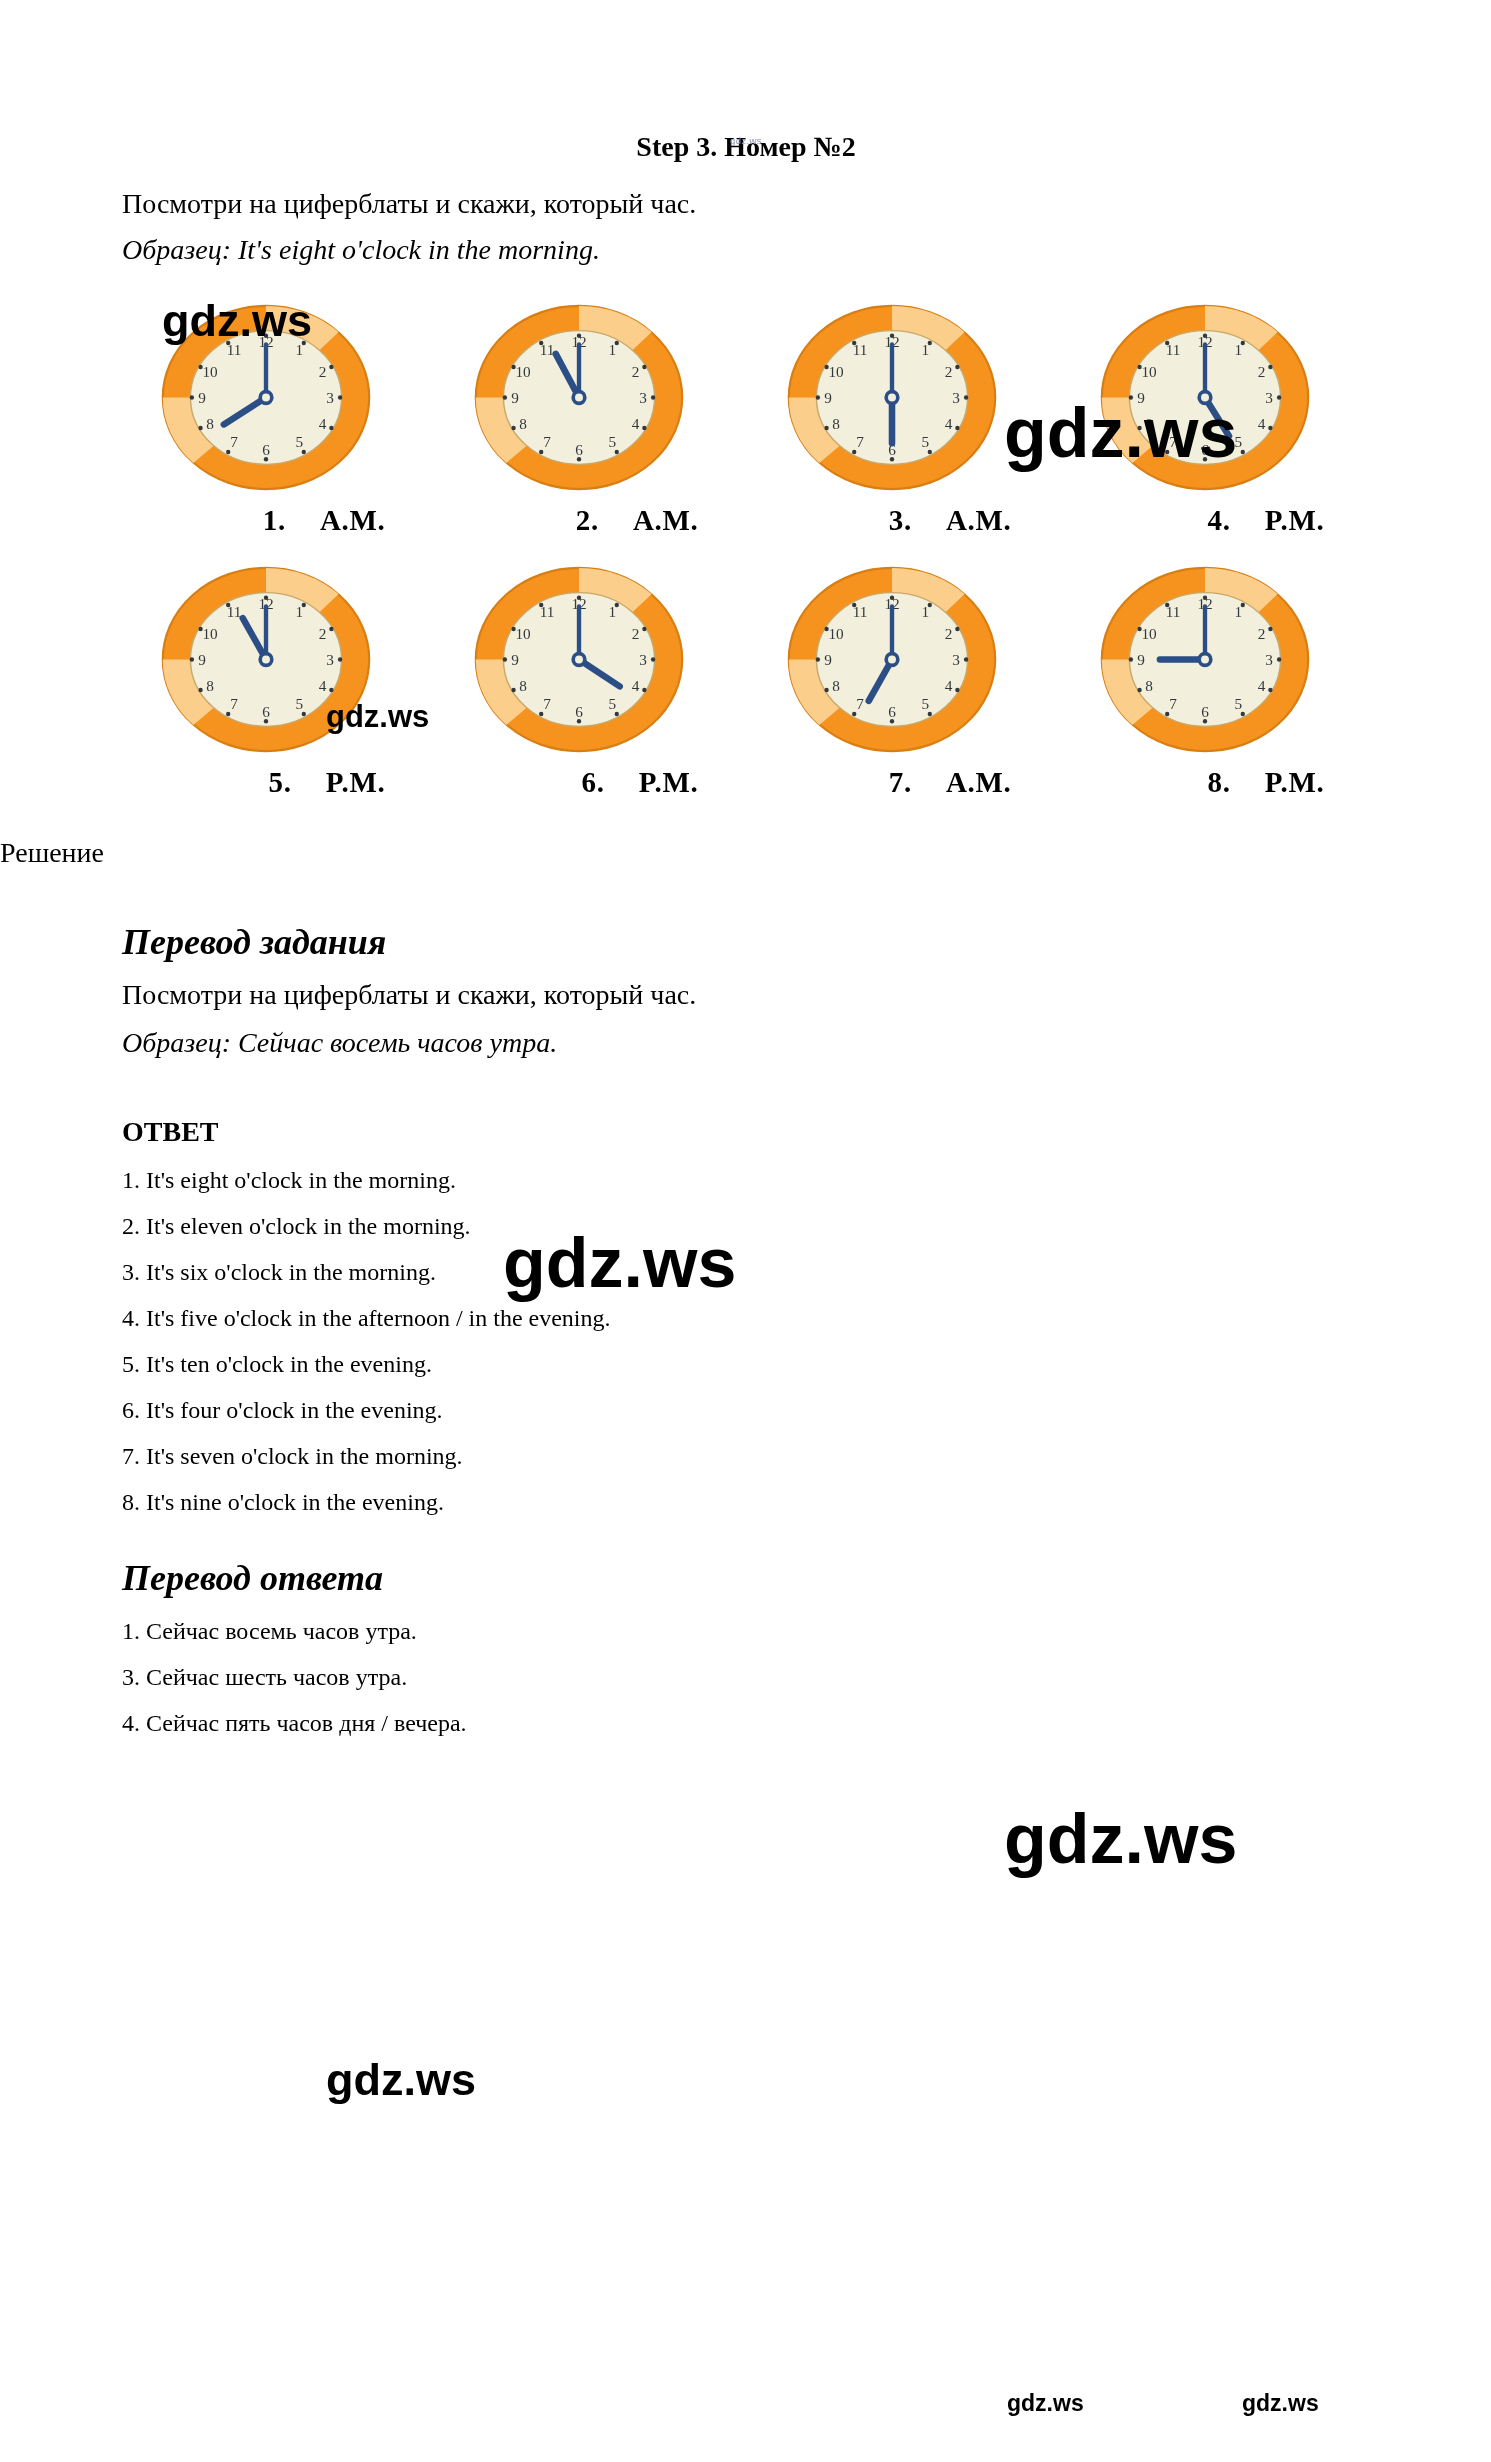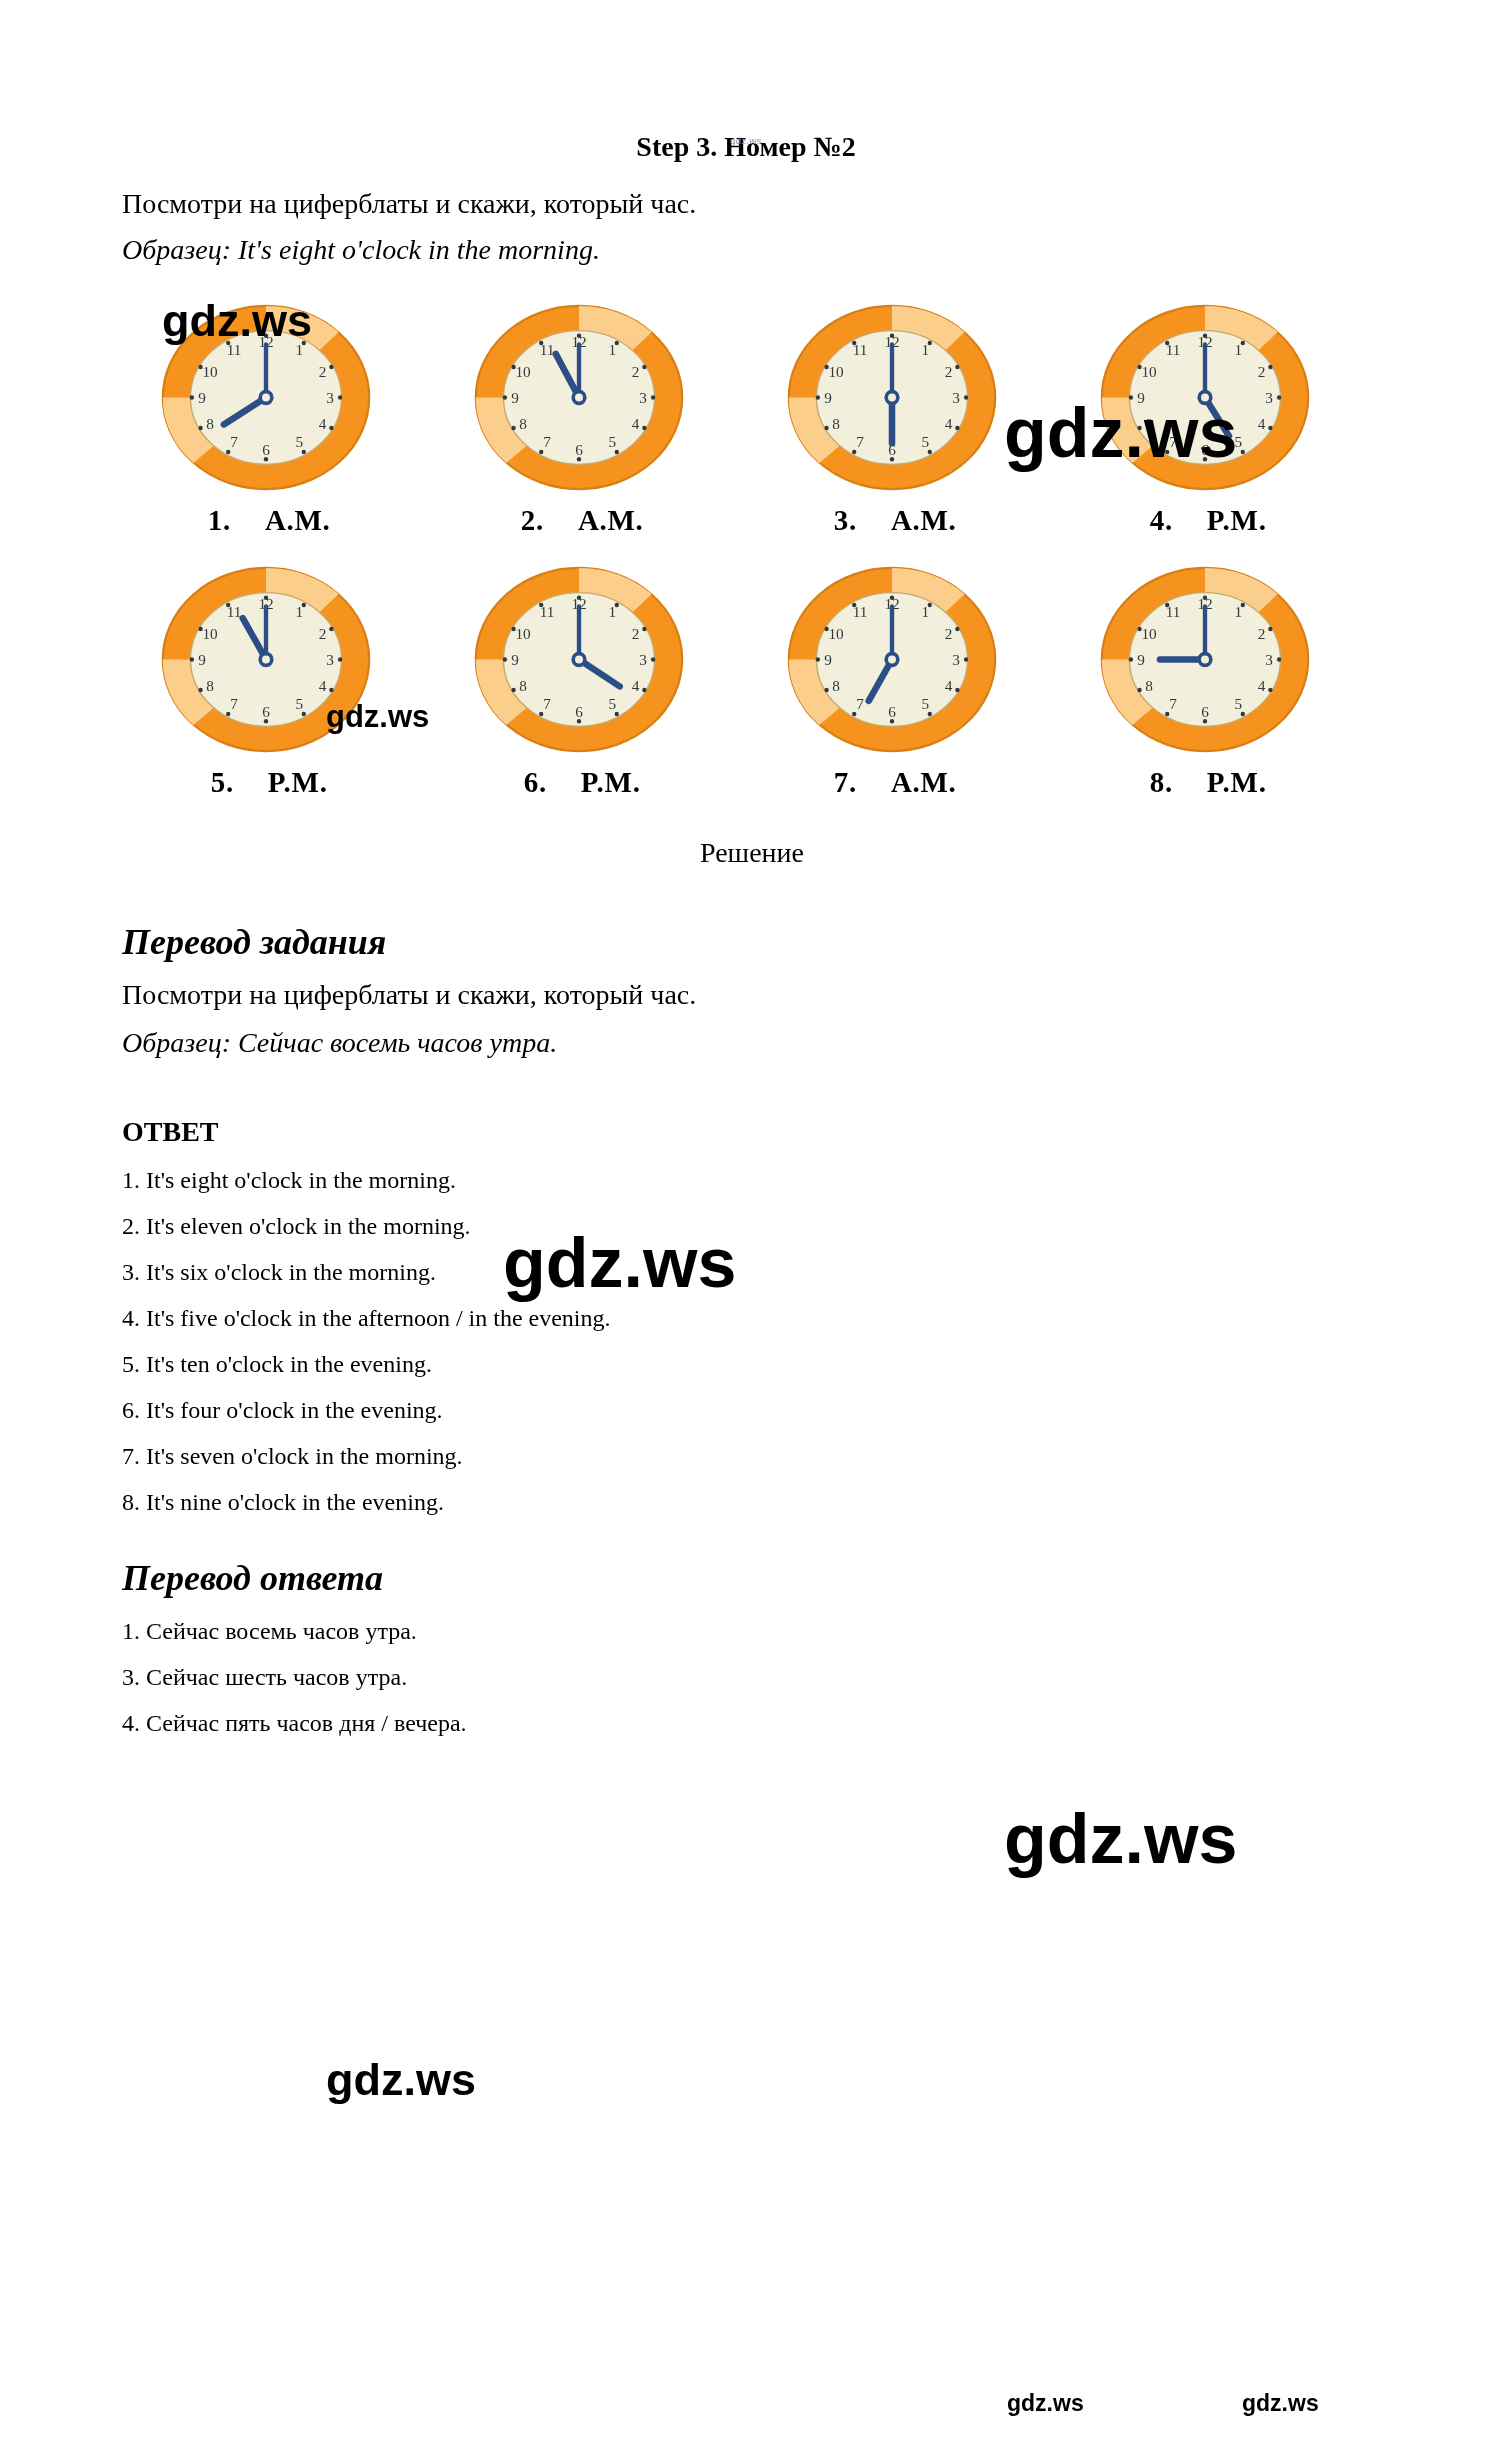--- a/index.html
+++ b/index.html
@@ -77,31 +77,29 @@
     align-items: center;
     justify-content: center;
   }
   .clock-label {
     margin-top: 4.4px;
     font-size: 29px;
     font-weight: bold;
     font-family: "Liberation Serif", serif;
     letter-spacing: 0.7px;
     width: 240px;
-    text-align: center;
+    text-align: right;
     padding-left: 7.3px;
     box-sizing: border-box;
   }
   .clock-label .num { margin-right: 34px; }
 
   .solution {
-    text-align: center;
     font-size: 28px;
     margin-top: 38px;
-    padding-left: 12px;
   }
   .sect-head {
     margin-left: 122px;
     margin-top: 52px;
     font-size: 36px;
     font-weight: bold;
     font-style: italic;
   }
   .sect-head.tight { margin-top: 41px; }
   .para {

